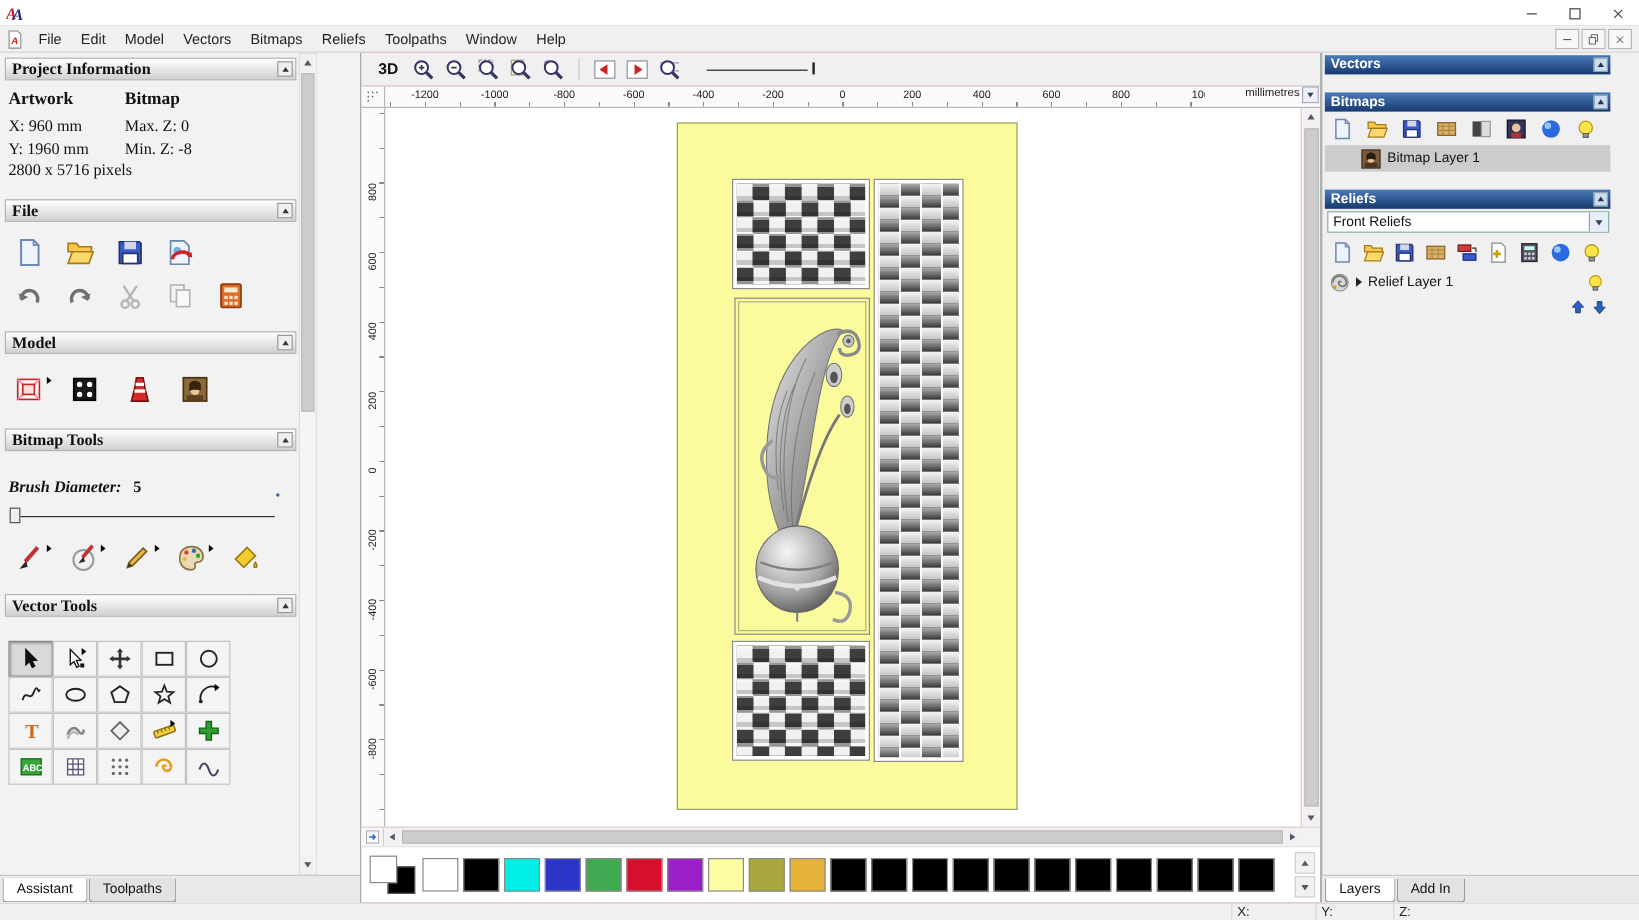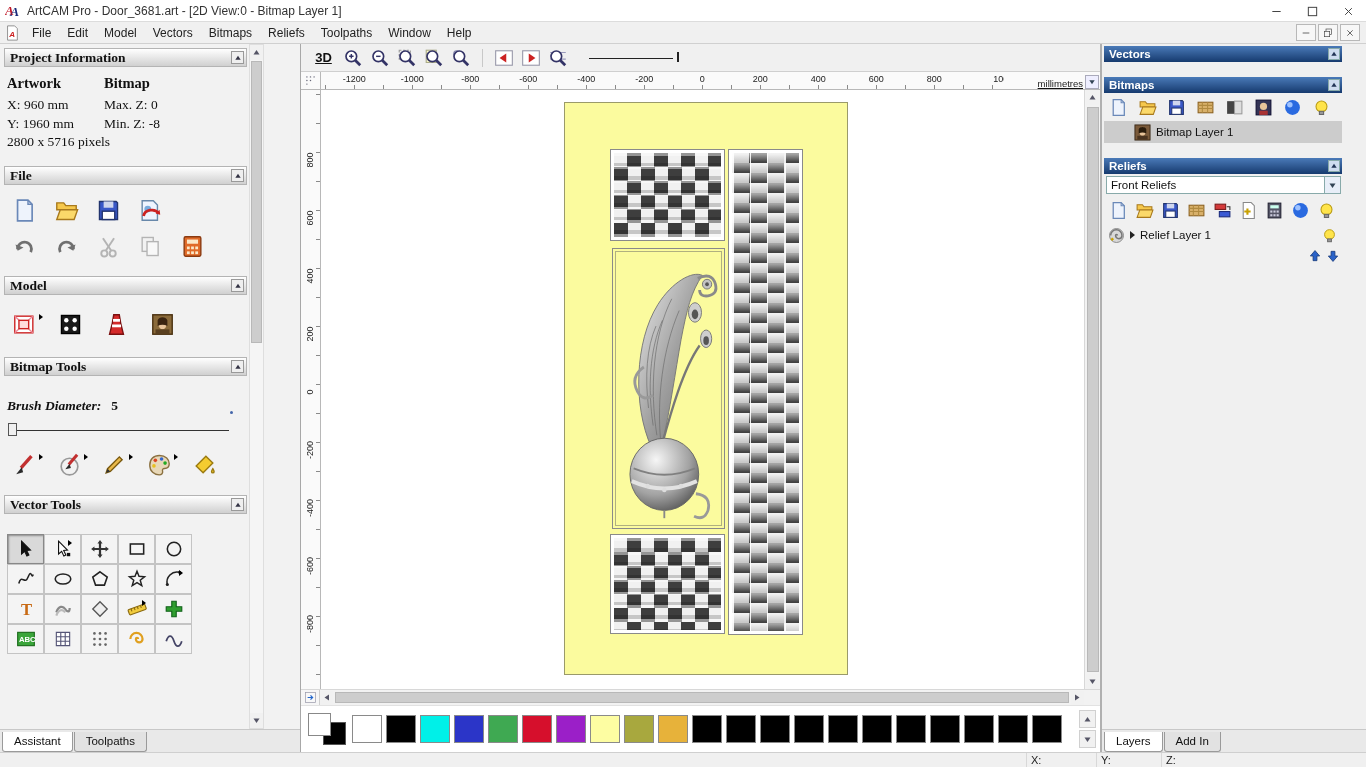--- a/index.html
+++ b/index.html
@@ -74,39 +74,39 @@
   .left-sb-thumb { height:282px; }
   .sb-fill { flex:1; }
 
   .tabs-row { height:23px; display:flex; align-items:flex-end; padding-left:2px; background:#e9e9e9;
     border-top:1px solid #c8c8c8; }
   .tab { padding:3px 11px 4px; border:1px solid #9a9a9a; border-top:none; background:#e2e2e2;
     font-size:11.5px; margin-right:1px; border-radius:0 0 3px 3px; }
   .tab.active { background:#ffffff; }
 
   
-  .center { width:817px; display:flex; flex-direction:column; background:#ef4444;text-decoration:underline; }
+  .center { width:817px; display:flex; flex-direction:column; background:#ef4444; }
   .canvas-toolbar { height:28px; background:#f0f0f0; border-bottom:1px solid #cfcfcf;
     display:flex; align-items:center; gap:7px; padding-left:10px; }
   .btn3d { font-weight:bold; font-size:13px; padding:2px 4px; }
   .tb-icons { display:flex; gap:7px; }
   .tb-icons .icon { width:20px; height:20px; }
   .tb-sep { width:1px; height:18px; background:#c8c8c8; margin:0 4px; }
   .line-slider { position:relative; width:90px; height:16px; margin-left:14px; }
   .line-slider .ln { position:absolute; left:0; right:6px; top:8px; border-top:1px solid #222; }
   .line-slider .hd { position:absolute; right:0; top:2px; width:2px; height:10px; background:#222; }
 
   .ruler-row { height:18px; display:flex; background:#fafafa; border-bottom:1px solid #b8b8b8; }
   .ruler-corner { width:20px; border-right:1px solid #b8b8b8; display:flex; align-items:center; justify-content:center; }
   .ruler-corner svg { width:13px; height:13px; }
   .hruler { position:relative; flex:1; overflow:hidden; }
   .hruler::after { content:""; position:absolute; left:4px; right:0; bottom:0; height:4px;
     background:repeating-linear-gradient(90deg,#8a8a8a 0 1px,transparent 1px 29px); }
   .htick { position:absolute; top:2px; transform:translateX(-50%); font-size:9px; color:#222; }
-  .ruler-unit { width:96px; display:flex; align-items:flex-end; justify-content:flex-end; gap:2px;
+  .ruler-unit { width:96px; display:flex; align-items:flex-start; justify-content:flex-end; gap:2px;
     font-size:9.5px; color:#222; padding-right:1px; }
   .unit-arrow { width:14px; height:14px; border:1px solid #aab; background:#eef;
     display:flex; align-items:center; justify-content:center; }
   .unit-arrow svg { width:8px; height:8px; }
 
   .canvas-body { flex:1; display:flex; }
   .vruler { width:20px; position:relative; background:#fafafa; border-right:1px solid #b8b8b8; overflow:hidden; }
   .vruler::after { content:""; position:absolute; top:4px; bottom:0; right:0; width:4px;
     background:repeating-linear-gradient(180deg,#8a8a8a 0 1px,transparent 1px 29px); }
   .vtick { position:absolute; left:-1px; width:20px; text-align:center; font-size:9px; color:#222;
@@ -193,21 +193,20 @@
 </head>
 <body>
 
 <div class="titlebar">
   <span class="icon app-icon">
       <svg viewBox="0 0 18 18">
         <text x="0" y="14" font-size="15" font-style="italic" font-weight="bold" font-family="serif" fill="#c21a2a">A</text>
         <text x="6" y="15" font-size="15" font-style="italic" font-weight="bold" font-family="serif" fill="#1a2a7a">A</text>
       </svg>
     </span>
-  <span class="title">ArtCAM Pro - Door_3681.art - [2D View:0 - Bitmap Layer 1]</span>
   <div class="win-btns">
       <span class="icon">
         <svg viewBox="0 0 18 18">
           <line x1="4" y1="9" x2="14" y2="9" stroke="#444" stroke-width="1.2"></line>
         </svg>
       </span>
       <span class="icon">
         <svg viewBox="0 0 18 18">
           <rect x="4" y="4" width="10" height="10" fill="none" stroke="#444" stroke-width="1.2"></rect>
         </svg>

